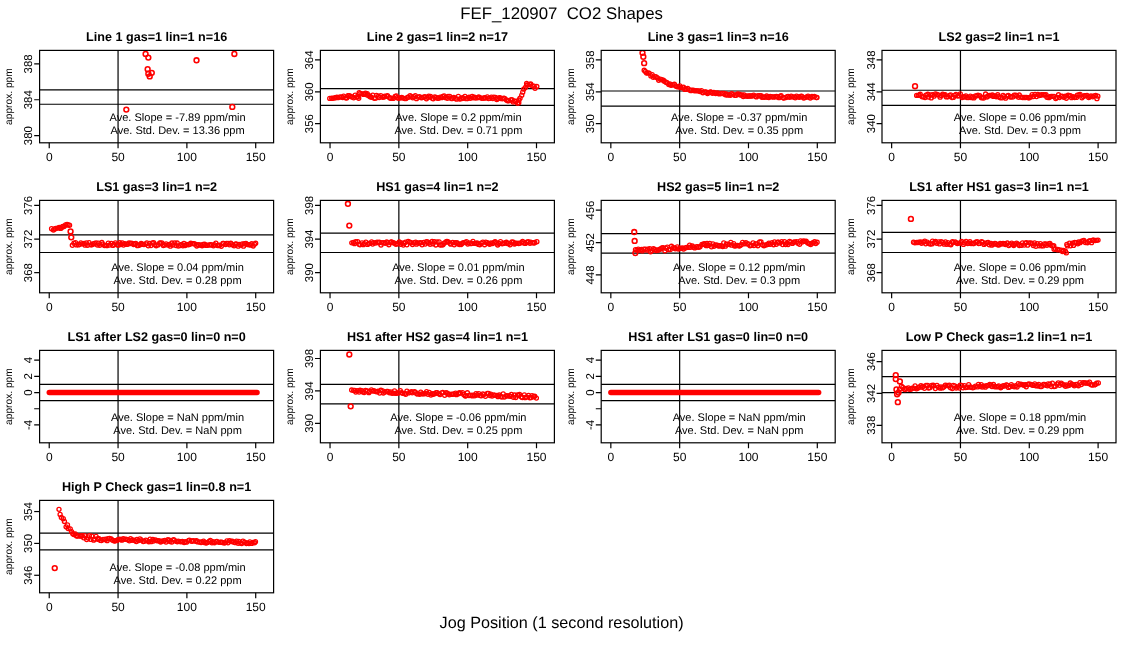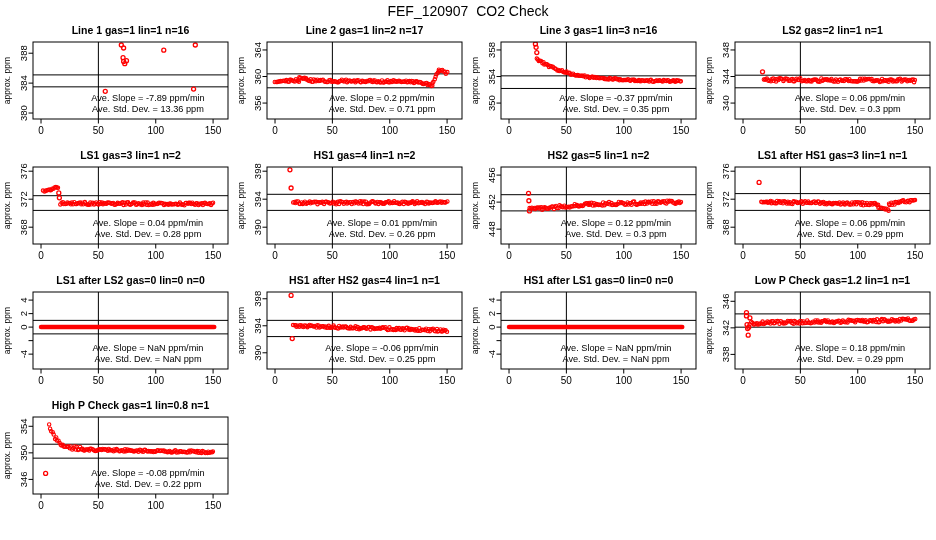--- a/index.html
+++ b/index.html
@@ -9,21 +9,21 @@
         font-size:14px;white-space:pre;}
   #grid{position:absolute;top:0;left:0;width:936px;height:520px;}
   #x-axis-label{position:absolute;top:511px;left:0;width:100%;text-align:center;
         font-size:13.5px;white-space:pre;}
   svg text{fill:#000;}
 </style>
 </head>
 <body>
 
 <div id="page">
-  <div id="main-title">FEF_120907  CO2 Check</div>
+  <div id="main-title">FEF_120907  CO2 Shapes</div>
   <div id="grid">
       <svg width="234" height="125" style="position:absolute;left:0px;top:20px">
         <defs>
           <clipPath id="cp0">
             <rect x="33" y="22" width="195" height="77"></rect>
           </clipPath>
         </defs>
         <line x1="33" x2="228" y1="54.89320388349494" y2="54.89320388349494" stroke="#000000" stroke-width="1"></line>
         <line x1="33" x2="228" y1="66.8543689320388" y2="66.8543689320388" stroke="#000000" stroke-width="1"></line>
         <line x1="98.38235294117646" x2="98.38235294117646" y1="22" y2="99" stroke="#000000" stroke-width="1"></line>
@@ -1852,13 +1852,14 @@
         <line x1="155.73529411764707" x2="155.73529411764707" y1="99" y2="103.5" stroke="#000000" stroke-width="1"></line>
         <text x="155.73529411764707" y="114" text-anchor="middle" font-size="10">100</text>
         <line x1="213.08823529411765" x2="213.08823529411765" y1="99" y2="103.5" stroke="#000000" stroke-width="1"></line>
         <text x="213.08823529411765" y="114" text-anchor="middle" font-size="10">150</text>
         <text x="130.5" y="14" text-anchor="middle" font-size="10.5" font-weight="bold">High P Check gas=1 lin=0.8 n=1</text>
         <text x="10" y="60.5" transform="rotate(-90 10 60.5)" text-anchor="middle" font-size="8.5">approx. ppm</text>
         <text x="148" y="81" text-anchor="middle" font-size="9.2">Ave. Slope = -0.08 ppm/min</text>
         <text x="148" y="92" text-anchor="middle" font-size="9.2">Ave. Std. Dev. = 0.22 ppm</text>
       </svg>
     </div>
+  <div id="x-axis-label">Jog Position (1 second resolution)</div>
 </div>
 
 </body></html>

